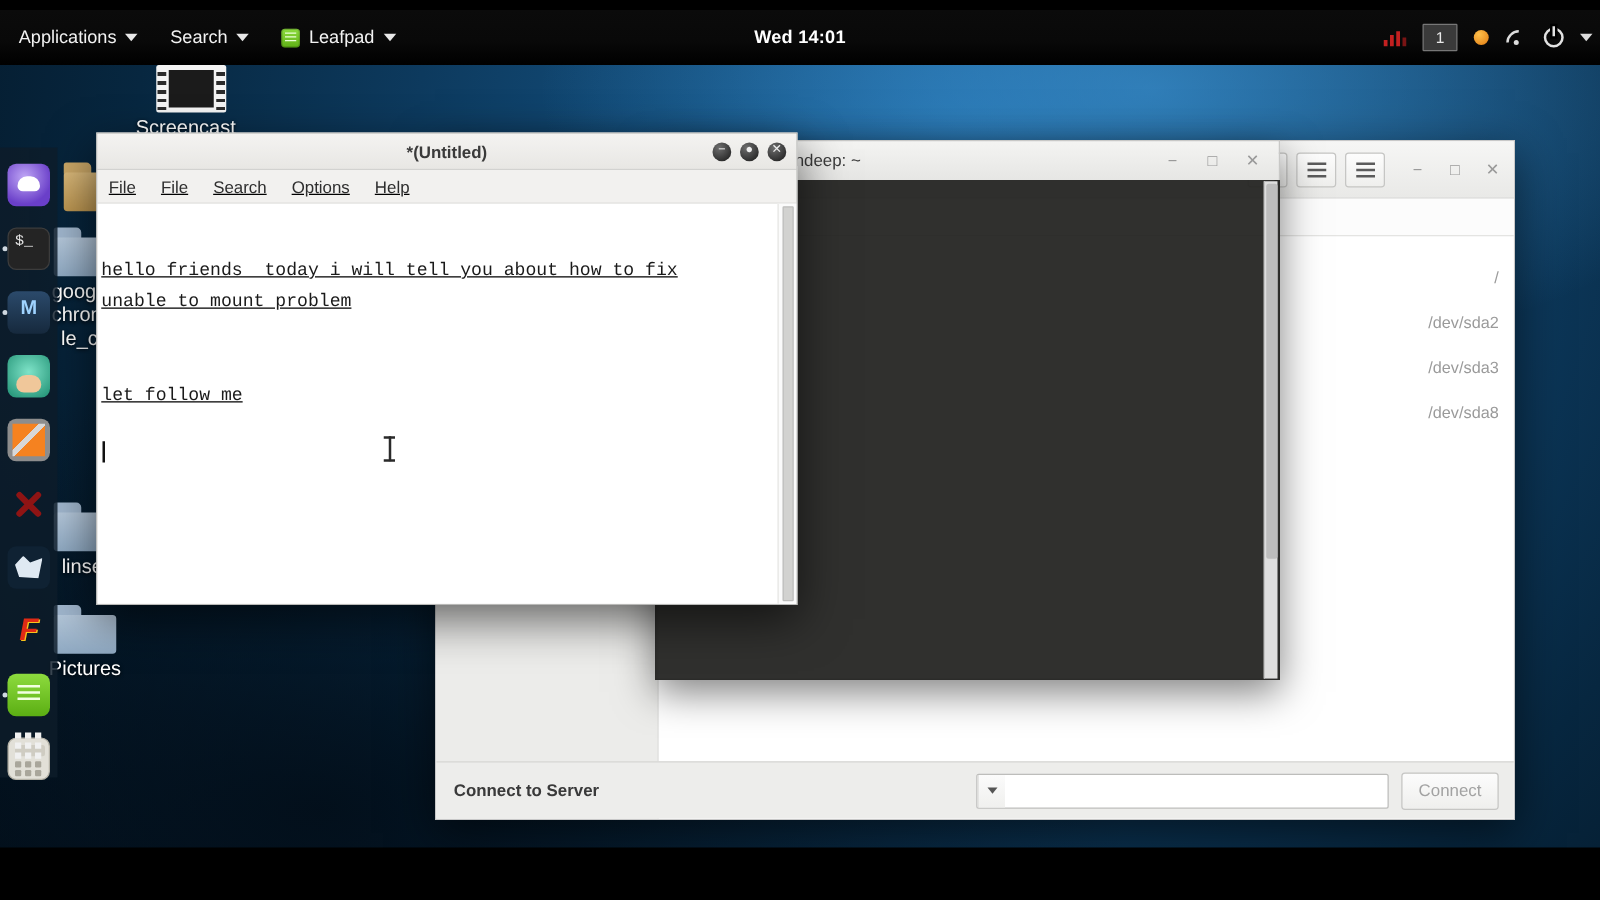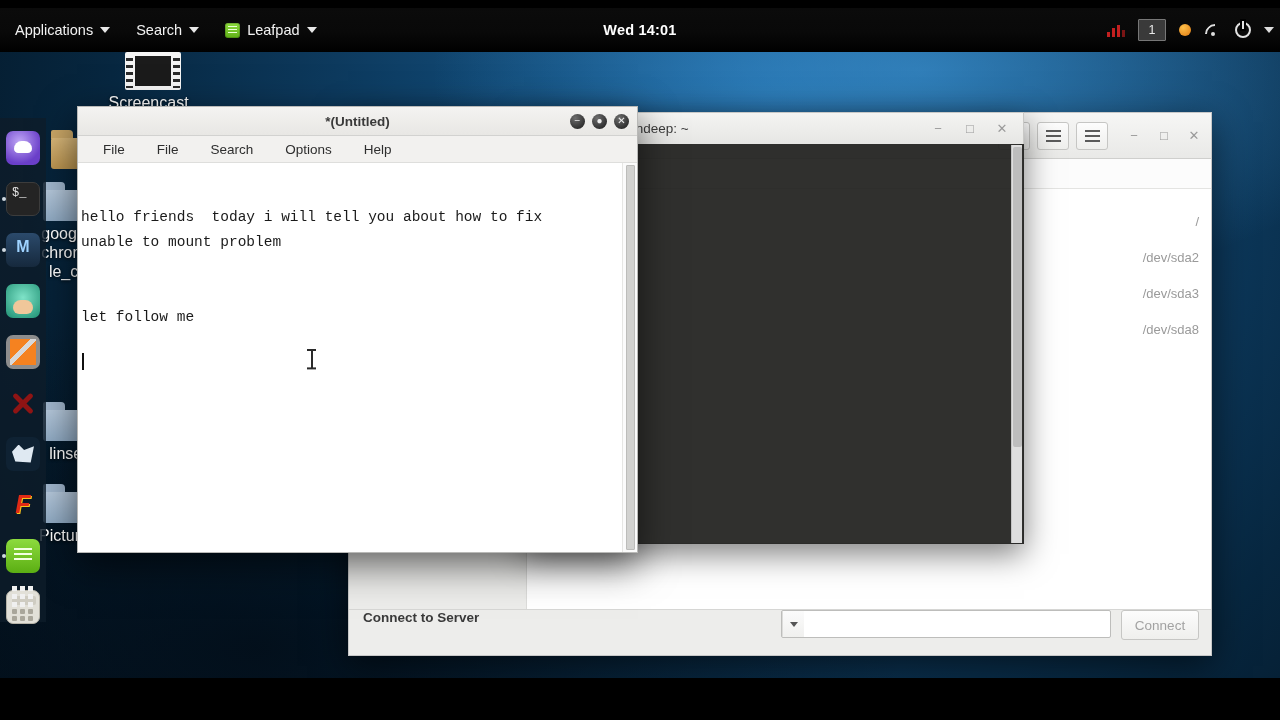--- a/index.html
+++ b/index.html
@@ -283,21 +283,21 @@
   #fm-main { flex: 1; background: #fff; position: relative; }
   #fm-pathbar { height: 30px; border-bottom: 1px solid #e4e4e2; background:#fcfcfc; }
   .fm-row {
     height: 36px; display: flex; align-items: center; justify-content: flex-end;
     padding-right: 14px; color: #9a9a9a; font-size: 13px;
   }
   #fm-list { padding-top: 14px; }
   #fm-footer {
     position:absolute; left:0; bottom:0; width: 864px; height: 46px;
     background: #ededeb; border-top: 1px solid #d6d6d4;
-    display:flex; align-items:flex-start; padding: 0 14px; gap: 10px;
+    display:flex; align-items:center; padding: 0 14px; gap: 10px;
   }
   #fm-connect-label { font-size: 13.5px; font-weight: bold; color:#3a3a3a; }
   #fm-server-input {
     margin-left: auto; width: 330px; height: 28px;
     border: 1px solid #bdbdbb; background:#fff; border-radius: 2px;
     display:flex; align-items:center;
   }
   #fm-server-input input {
     flex:1; border:0; outline:0; height: 26px; padding: 0 8px;
     font-family: "Liberation Sans", sans-serif; font-size: 13px; color:#4a4a4a;
@@ -343,46 +343,46 @@
   }
   #term-scroll {
     position:absolute; right:1px; top:1px; width: 11px; height: 398px;
     background:#dedede; border-left:1px solid #c4c4c4;
   }
   #term-scroll i { position:absolute; left:1px; top:2px; width:9px; height:300px;
     background:#bdbdbd; border-radius:2px; display:block;}
 
   
   #leafpad {
-    position: absolute; left: 77px; top: 106px; width: 561px; height: 447px;
+    position: absolute; left: 77px; top: 106px; width: 561px; height: 378px;
     z-index: 30;
     background: #f2f1ef;
     border: 1px solid #b9b9b7;
     box-shadow: 0 12px 36px rgba(0,0,0,.6);
-    display: flex; flex-direction: column;
+    display: flex; flex-direction: column; text-decoration: underline;
   }
   #lp-titlebar {
     height: 29px; background: linear-gradient(to bottom,#f4f3f1,#e8e7e4);
     border-bottom: 1px solid #d2d2d0;
     display:flex; align-items:center; position: relative;
   }
   #lp-title {
     position:absolute; left:0; right:0; text-align:center;
     font-size: 13.5px; font-weight: bold; color:#3a3a3a;
   }
   #lp-ctrls { position:absolute; right: 8px; display:flex; gap: 7px; align-items:center; }
   .lp-cbtn {
     width: 15px; height: 15px; border-radius: 50%;
     background: radial-gradient(circle at 35% 28%, #6e6e6e, #2d2d2d 75%);
     display:flex; align-items:center; justify-content:center;
     color:#eee; font-size: 10px; line-height: 1;
   }
   .lp-cbtn span { transform: translateY(-.5px); }
   #lp-menubar {
-    height: 27px; display:flex; align-items:center; padding-left: 16px; gap: 14px;
+    height: 27px; display:flex; align-items:center; padding-left: 0; gap: 2px;
     background: #f2f1ef; border-bottom: 1px solid #dededc;
   }
   .lp-menu-item {
     padding: 3px 9px; font-size: 13.5px; color:#2e2e2e; border-radius: 2px;
   }
   #lp-textarea-wrap { flex:1; background:#fff; position:relative; display:flex; }
   #lp-text {
     flex:1; padding: 42px 0 0 3px;
     font-family: "Liberation Mono", monospace; font-size: 14.5px;
     color: #1a1a1a; line-height: 1.72; white-space: pre; position: relative;

